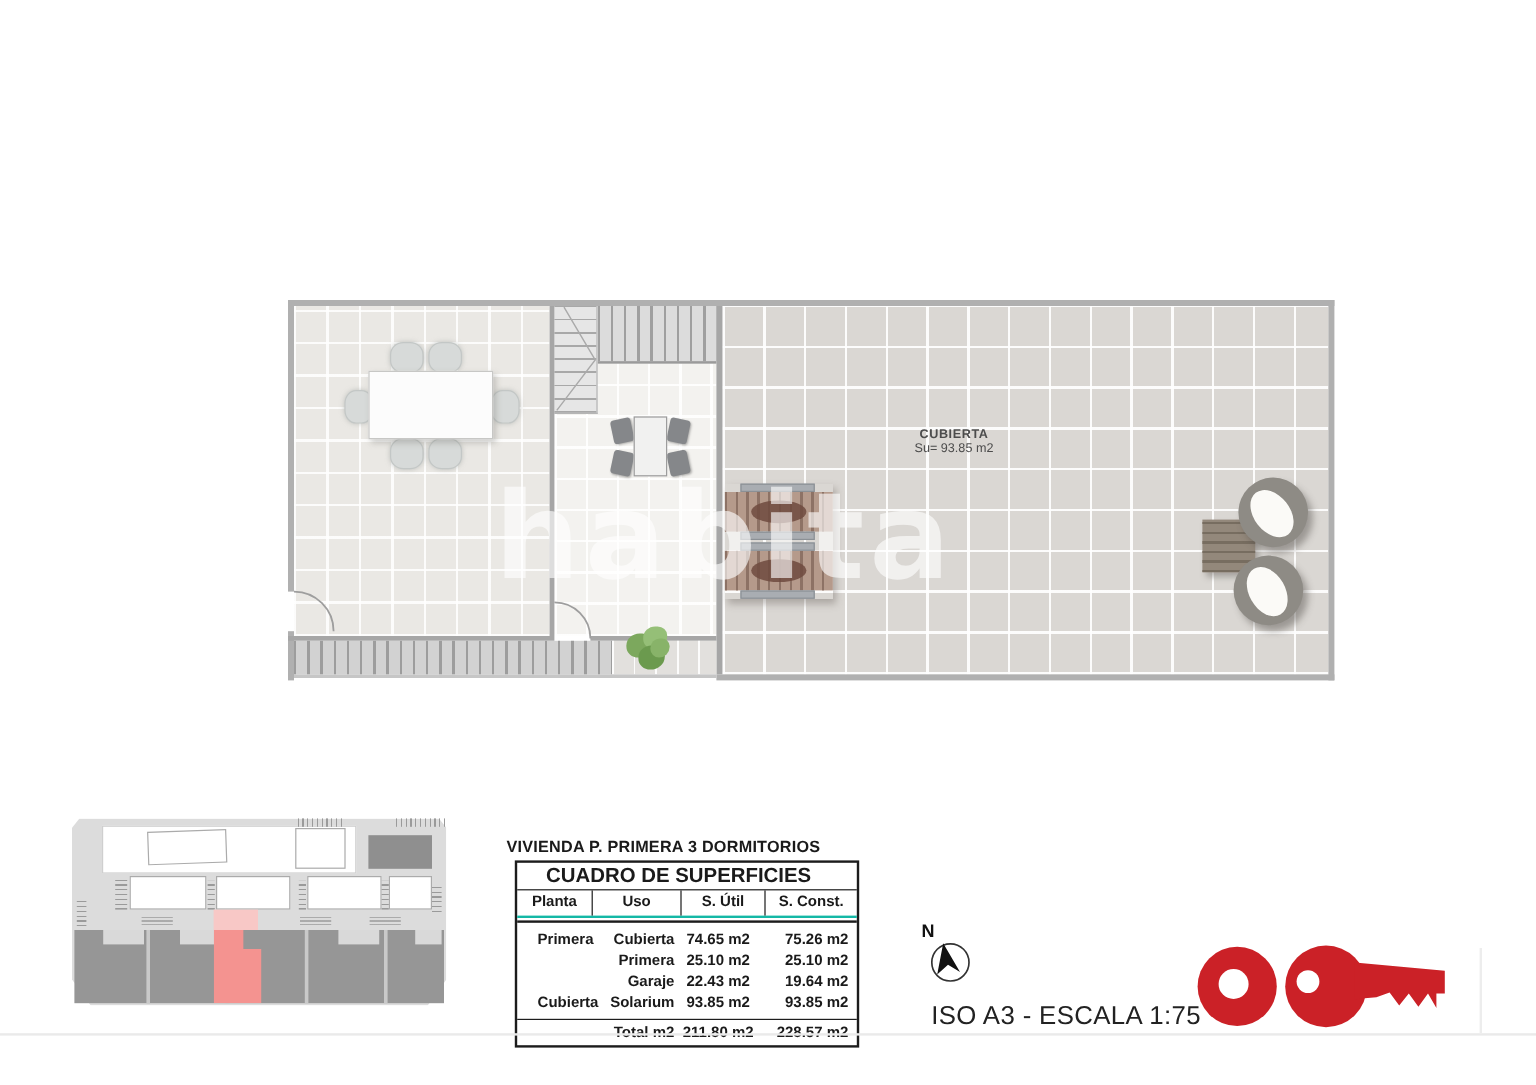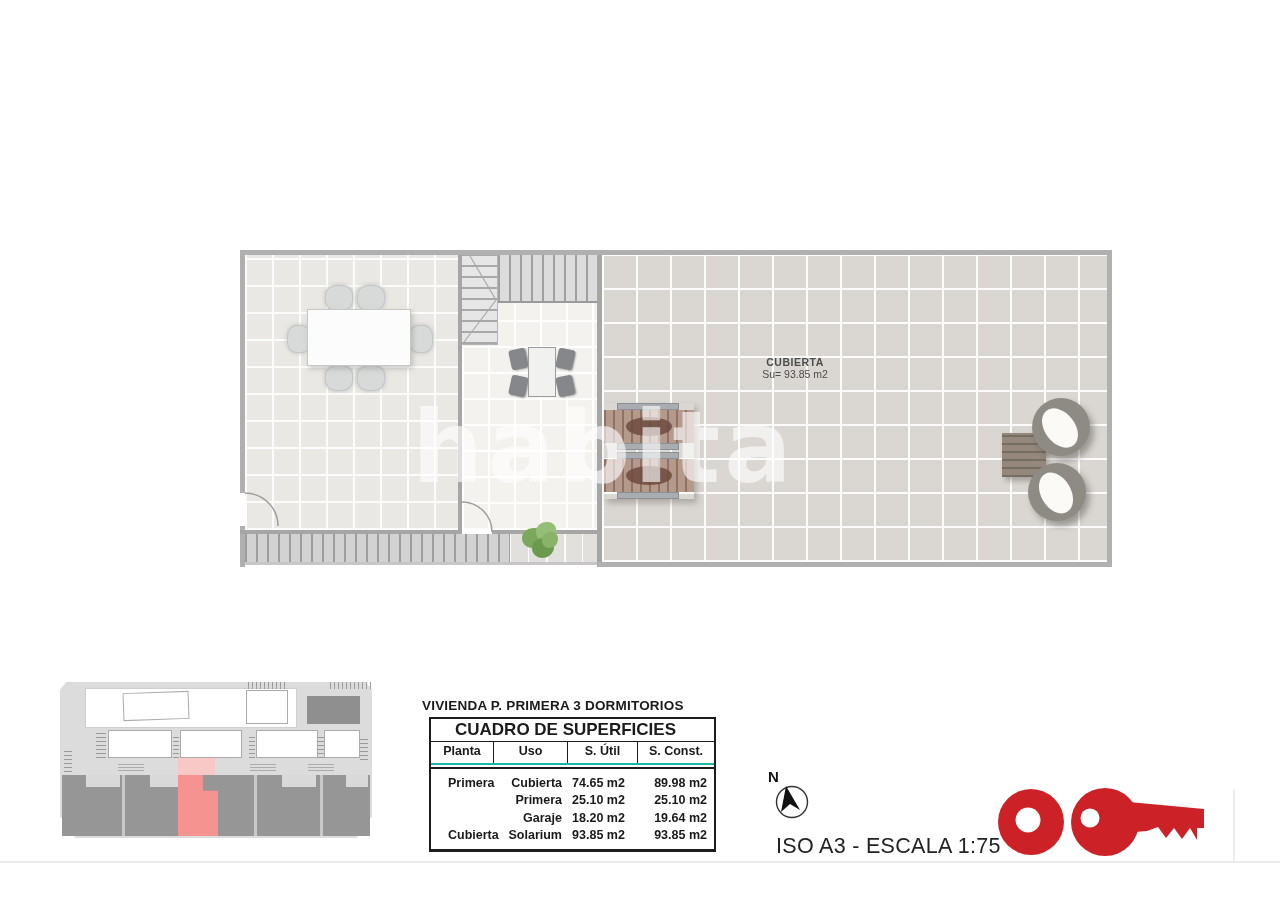--- a/index.html
+++ b/index.html
@@ -272,42 +272,48 @@
         <div class="cell">Uso</div>
         <div class="cell">S. Útil</div>
         <div class="cell">S. Const.</div>
       </div>
       <div class="head-rule"></div>
       <div class="tbl-body">
         <div class="tbl-grid">
           <div class="cell c0">Primera</div>
           <div class="cell c1">Cubierta</div>
           <div class="cell c2">74.65 m2</div>
-          <div class="cell c3">89.98 m2</div>
+          <div class="cell c3">75.26 m2</div>
         </div>
         <div class="tbl-grid">
           <div class="cell c0"></div>
           <div class="cell c1">Primera</div>
           <div class="cell c2">25.10 m2</div>
           <div class="cell c3">25.10 m2</div>
         </div>
         <div class="tbl-grid">
           <div class="cell c0"></div>
           <div class="cell c1">Garaje</div>
-          <div class="cell c2">18.20 m2</div>
+          <div class="cell c2">22.43 m2</div>
           <div class="cell c3">19.64 m2</div>
         </div>
         <div class="tbl-grid">
           <div class="cell c0">Cubierta</div>
           <div class="cell c1">Solarium</div>
           <div class="cell c2">93.85 m2</div>
           <div class="cell c3">93.85 m2</div>
         </div>
       </div>
       <div class="total-rule"></div>
+      <div class="tbl-grid total-row">
+        <div class="cell c0"></div>
+        <div class="cell c1">Total m2</div>
+        <div class="cell c2">211.80 m2</div>
+        <div class="cell c3">228.57 m2</div>
+      </div>
     </div>
   </div>
 
 
   <div id="compass-letter" class="abs">N</div>
   <svg id="compass-rose" class="abs" width="36" height="36" viewBox="0 0 36 36">
     <circle cx="18" cy="18" r="15.5" fill="none" stroke="#333" stroke-width="1.4"></circle>
     <polygon points="12,2 26,26 16,20 7,28" fill="#111"></polygon>
   </svg>
 

